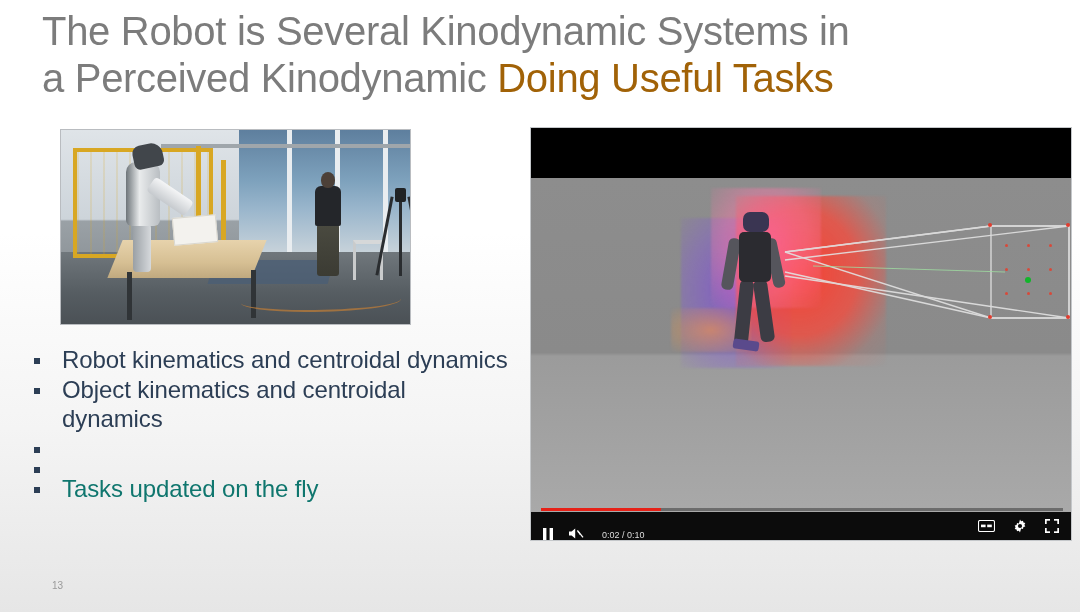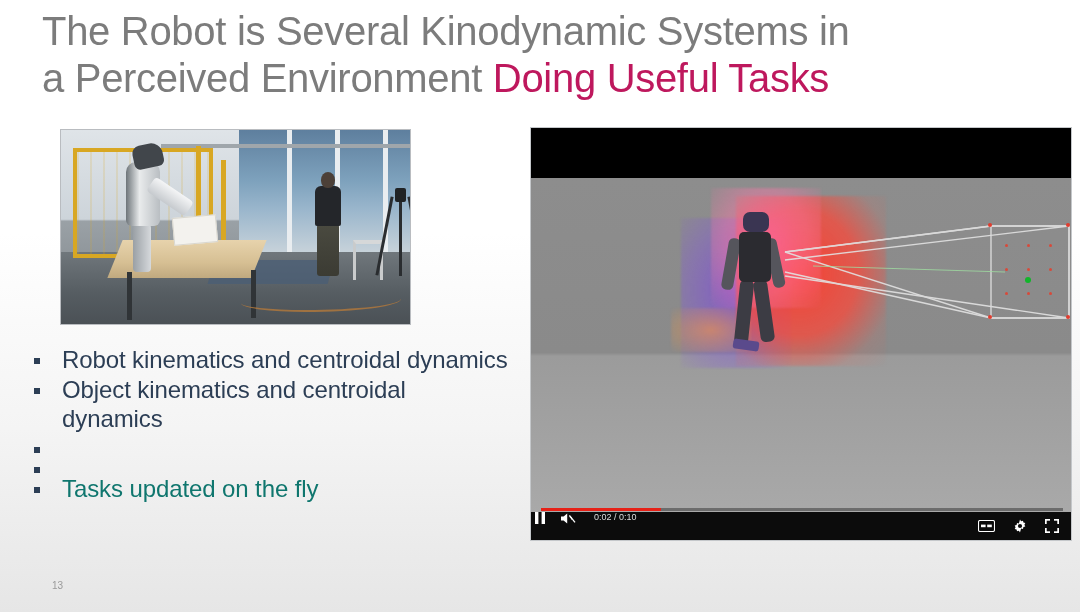--- a/index.html
+++ b/index.html
@@ -23,21 +23,21 @@
     position: absolute;
     left: 42px;
     top: 8px;
     width: 1000px;
     font-size: 40px;
     line-height: 47px;
     font-weight: 400;
     letter-spacing: -0.3px;
     color: #7c7c7c;
   }
-  .title-accent { color: #be185d; }
+  .title-accent { color: #a16207; }
 
   
   .photo {
     position: absolute;
     left: 60px;
     top: 129px;
     width: 351px;
     height: 196px;
     background: #2e3338;
     border: 1px solid #b9bcc0;
@@ -211,22 +211,22 @@
     background: #0c0c0c; z-index: 5;
   }
   .v-progress-track {
     position: absolute; left: 10px; top: -4px; width: 522px; height: 3px;
     background: #6c6c6c;
   }
   .v-progress-fill {
     position: absolute; left: 0; top: 0; height: 3px; background: #e62117;
   }
   .v-btns-left {
-    position: absolute; left: 4px; top: 0; height: 28px;
-    display: flex; align-items: flex-start; gap: 14px;
+    position: absolute; left: 12px; top: 0; height: 28px;
+    display: flex; align-items: flex-end; gap: 14px;
   }
   .v-btns-right {
     position: absolute; right: 12px; top: 0; height: 28px;
     display: flex; align-items: center; gap: 18px;
   }
   .v-time { color: #ddd; font-size: 9px; font-family: "Liberation Sans", sans-serif; margin-left: 4px; }
   .v-icon { display: inline-flex; align-items: center; justify-content: center; }
 
   
   .page-num {
@@ -245,21 +245,21 @@
   .logo-dynamics { color: #3c4b57; font-weight: 600; }
   .logo-mark { width: 28px; height: 27px; }
 </style>
 </head>
 <body>
 
 <div class="slide">
 
   <div class="title-block">
     <span>The Robot is Several Kinodynamic Systems in</span><br>
-    <span>a Perceived Environment </span><span class="title-accent">Doing Useful Tasks</span>
+    <span>a Perceived Kinodynamic </span><span class="title-accent">Doing Useful Tasks</span>
   </div>
 
   <div class="photo">
     <div class="ph-layer ph-wall"></div>
     <div class="ph-layer ph-windows"></div>
     <div class="ph-layer ph-mullion" style="left:226px"></div>
     <div class="ph-layer ph-mullion" style="left:274px"></div>
     <div class="ph-layer ph-mullion" style="left:322px"></div>
     <div class="ph-layer ph-beam" style="left:100px; top:14px; width:250px;"></div>
     <div class="ph-layer ph-floor"></div>

